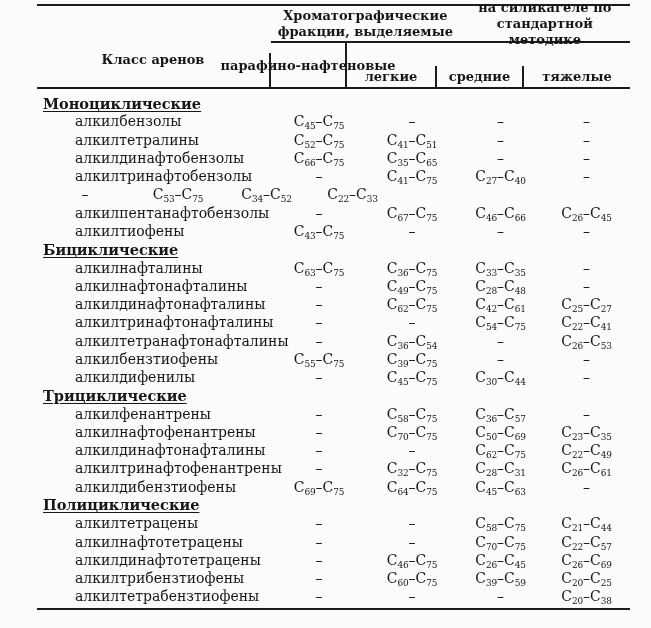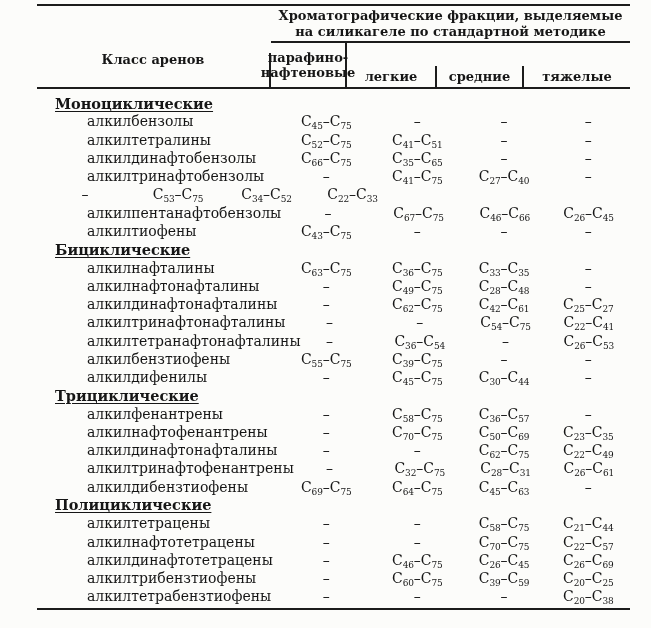--- a/index.html
+++ b/index.html
@@ -26,46 +26,46 @@
     width:234px;
     border-right:2px solid #1c1c1c;
     display:flex; align-items:center; justify-content:center;
     padding-bottom:22px;
     margin-top:47px;
   }
   .head-right { flex:1; display:flex; flex-direction:column; }
   .title-cell {
     height:37px;
     border-bottom:2px solid #1c1c1c;
-    display:flex; flex-direction:column; align-items:center; justify-content:center;
+    display:flex; flex-direction:row; align-items:center; justify-content:center;
     line-height:16px; text-align:center;
   }
   .subhead { flex:1; display:flex; }
   .paraffin-cell {
     width:76px;
     border-right:2px solid #1c1c1c;
-    display:flex; flex-direction:column; align-items:center; justify-content:center;
+    display:flex; flex-direction:row; align-items:center; justify-content:center;
     line-height:15px; text-align:center;
   }
   .aromatic-wrap { flex:1; display:flex; flex-direction:column; }
   .aromatic-cell {
     height:21px;
     border-bottom:2px solid #1c1c1c;
     display:flex; align-items:center; justify-content:center;
   }
   .lmh { flex:1; display:flex; }
   .lmh .hc { display:flex; align-items:center; justify-content:center;margin-top:23px; }
   .hc-light  { width:90px; border-right:2px solid #1c1c1c; }
   .hc-medium { width:87px; border-right:2px solid #1c1c1c; }
   .hc-heavy  { flex:1; }
 
   
   .tbody { padding-top:5px; padding-bottom:3px; border-bottom:2.5px solid #1c1c1c; }
   .row { display:flex; align-items:center; height:18.28px; font-size:14px; }
-  .lbl { width:234px; white-space:nowrap;margin-left:12px; }
+  .lbl { width:234px; white-space:nowrap; }
   .row.group .lbl {
     padding-left:6px;
     font-weight:bold;
     text-decoration:underline;
     text-underline-offset:2px;
     font-size:14.5px;
   }
   .row.item .lbl { padding-left:38px; }
   .val { text-align:center; }
   .v0 { width:96px; }

